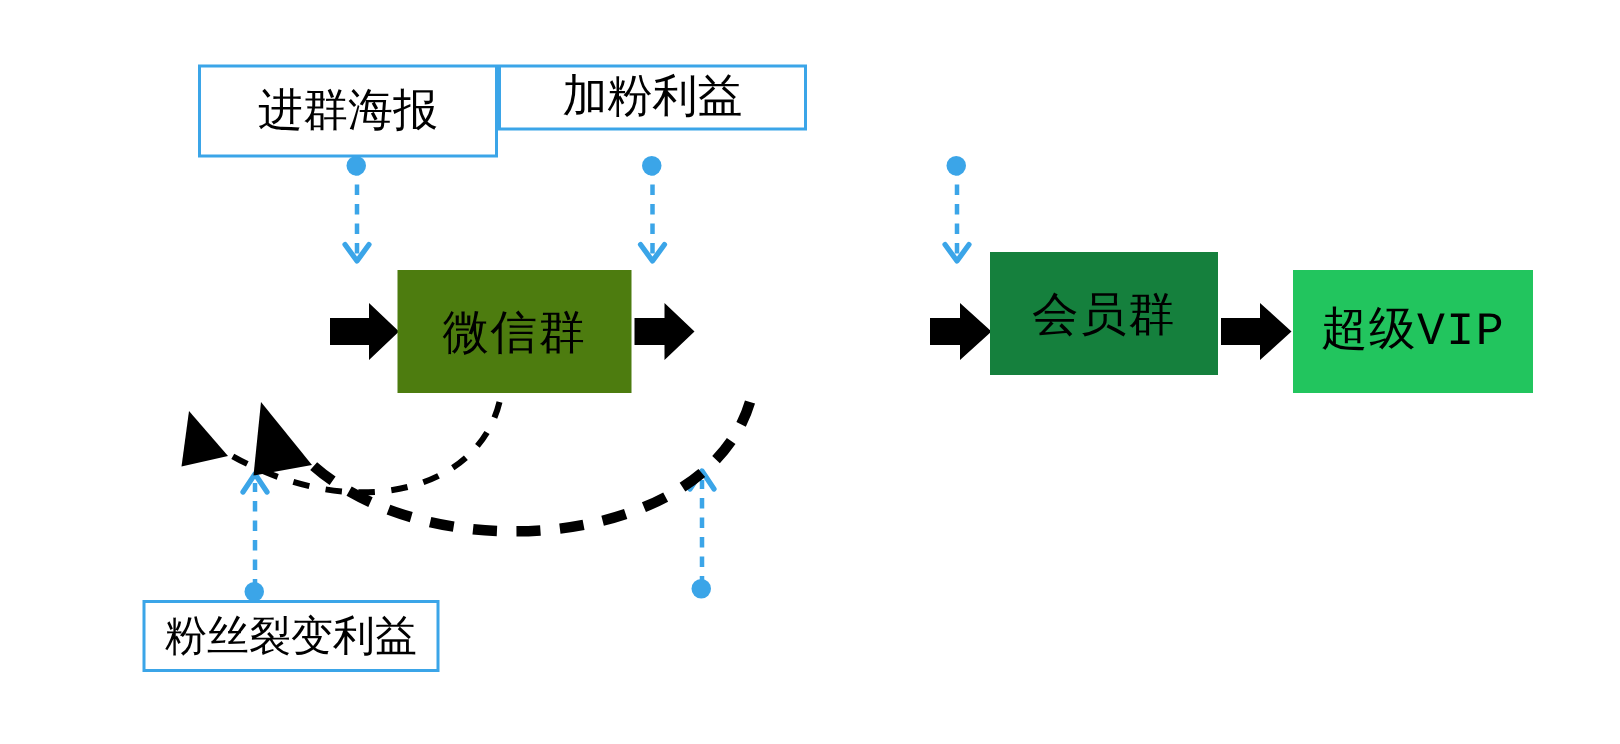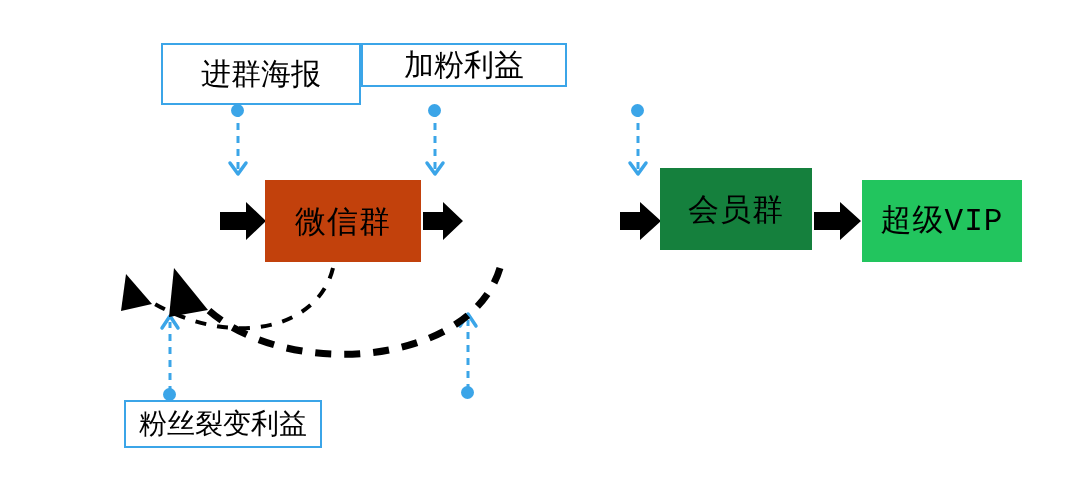--- a/index.html
+++ b/index.html
@@ -22,21 +22,20 @@
   .tag-box{
     position:absolute;
     display:flex;align-items:center;justify-content:center;
     background:#ffffff;
     border:2px solid #3BA5E8;
     color:#000;
     font-size:30px;
     white-space:nowrap;
     line-height:1;
     box-sizing:border-box;
-    margin-left:29px;
   }
 
   .dot{
     position:absolute;
     width:13px;height:13px;border-radius:50%;
     background:#3BA5E8;
   }
 </style>
 </head>
 <body>
@@ -85,21 +84,21 @@
       <path d="M152 304 L126 274 L121 311 Z" fill="#000"></path>
     </g>
 
     <g>
       <path d="M500 268 C 470 368, 280 382, 203 305" fill="none" stroke="#000" stroke-width="7" stroke-dasharray="16,13" stroke-linecap="butt"></path>
       <path d="M208 310 L174 268 L169 317 Z" fill="#000"></path>
     </g>
   </svg>
 
 
-  <div class="flow-box" style="left:265px;top:180px;width:156px;height:82px;background:#c2410c;">
+  <div class="flow-box" style="left:265px;top:180px;width:156px;height:82px;background:#4d7c0f;">
     <span>微信群</span>
   </div>
 
 
   <div class="flow-box" style="left:660px;top:168px;width:152px;height:82px;background:#15803d;">
     <span>会员群</span>
   </div>
 
   <div class="flow-box" style="left:862px;top:180px;width:160px;height:82px;background:#22c55e;font-family:Liberation Mono, monospace;">
     <span>超级VIP</span>

